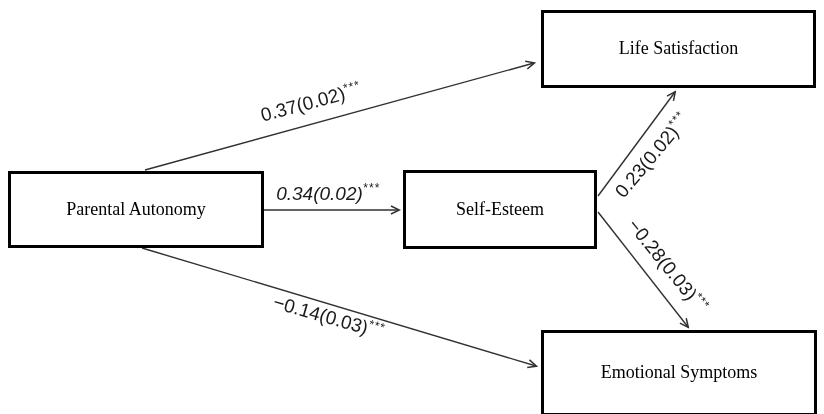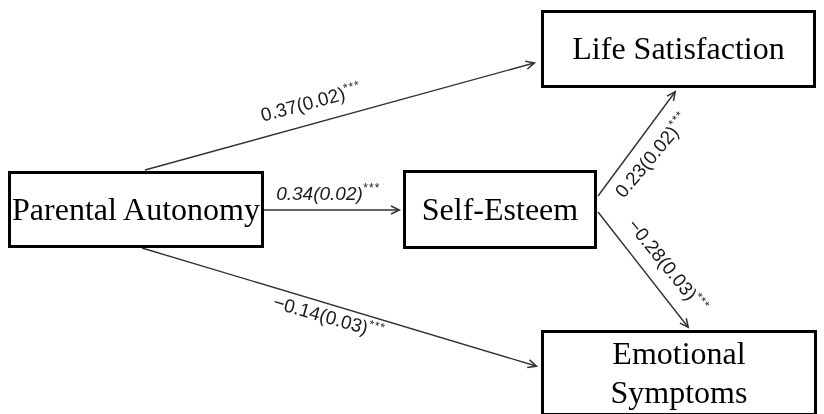--- a/index.html
+++ b/index.html
@@ -25,21 +25,21 @@
     position: absolute;
     box-sizing: border-box;
     border: 3px solid #000000;
     background: #ffffff;
     display: flex;
     flex-direction: column;
     align-items: center;
     justify-content: center;
     text-align: center;
     font-family: "Liberation Serif", "DejaVu Serif", serif;
-    font-size: 32px;
+    font-size: 18px;
     line-height: 1.22;
     color: #000000;
   }
   .node-pas        { left: 8px;   top: 171px; width: 256px; height: 77px; }
   .node-se         { left: 403px; top: 170px; width: 194px; height: 79px; }
   .node-ls         { left: 541px; top: 10px;  width: 275px; height: 78px; }
   .node-es         { left: 541px; top: 330px; width: 276px; height: 86px; align-items: center; }
   .coef {
     position: absolute;
     white-space: nowrap;

